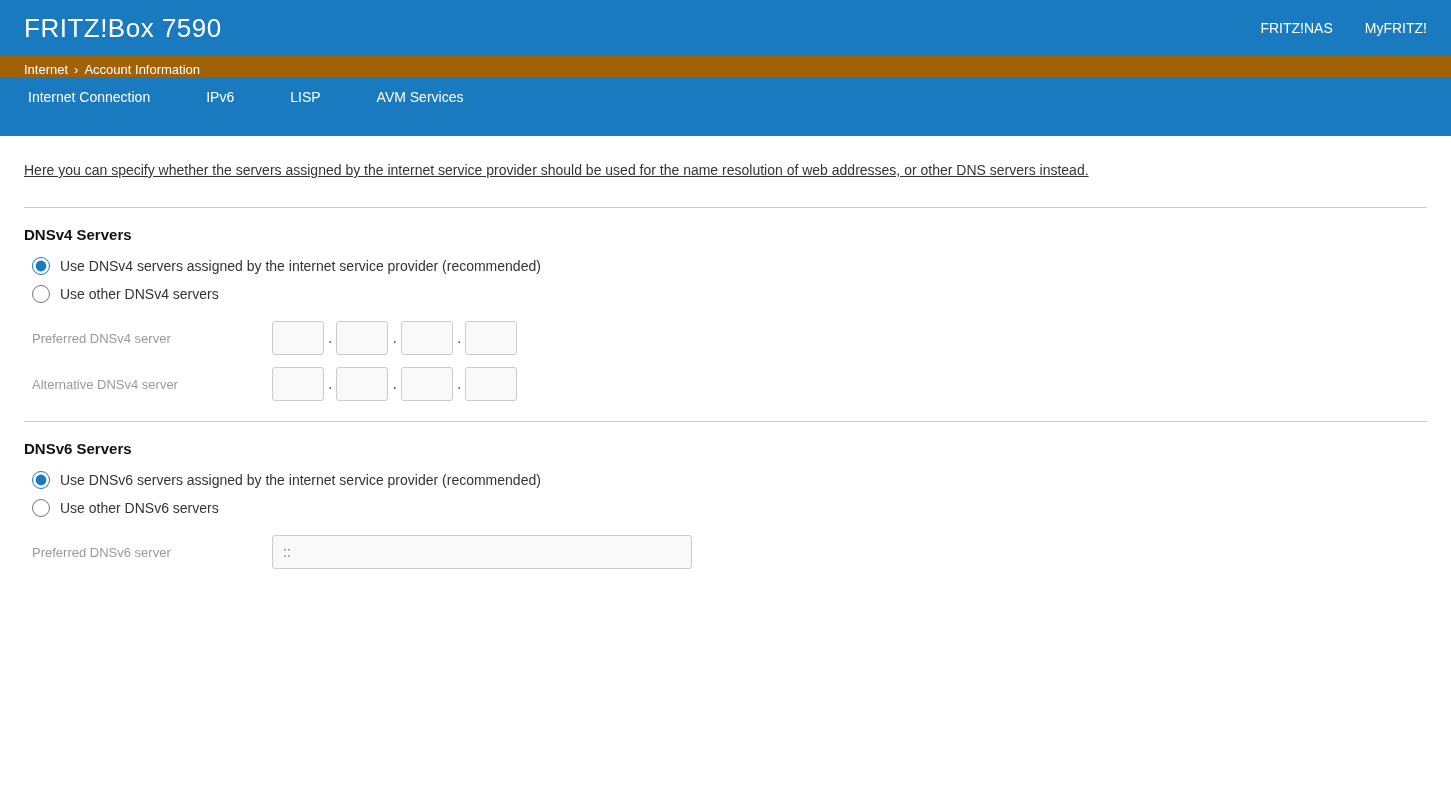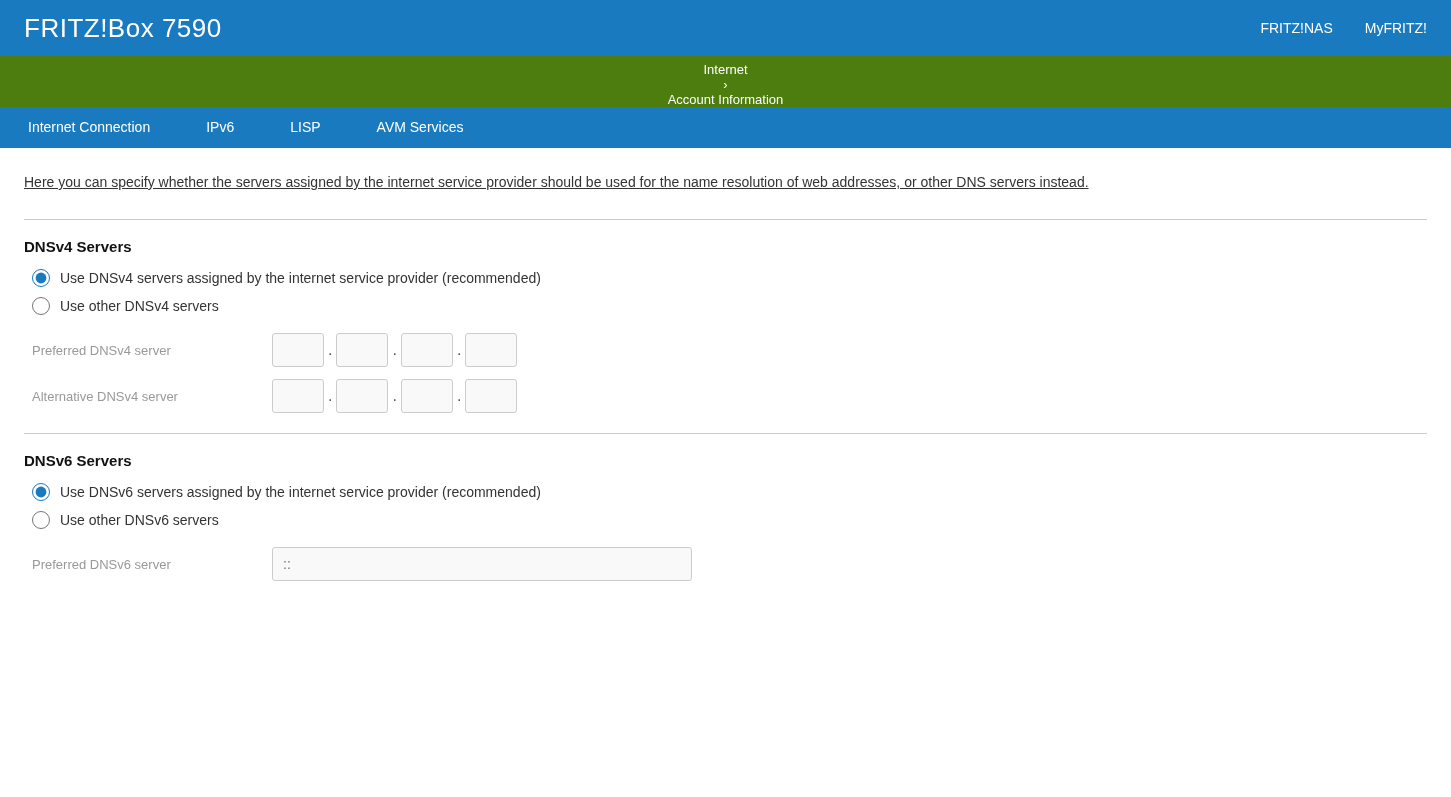--- a/index.html
+++ b/index.html
@@ -26,43 +26,42 @@
     }
     .header-nav a {
       color: #fff;
       text-decoration: none;
       font-size: 14px;
       font-weight: 500;
     }
 
     
     .breadcrumb-bar {
-      background: #4d7c0f;
+      background: #a16207;
       padding: 6px 24px 0 24px;
       display: flex;
       align-items: center;
       gap: 0;
-      flex-direction: column;
     }
     .breadcrumb-item {
       color: #fff;
       font-size: 13px;
       font-weight: 500;
     }
     .breadcrumb-separator {
       color: #fff;
       margin: 0 6px;
       font-size: 13px;
     }
 
     
     .tabs-bar {
       background: #1a7abf;
       display: flex;
-      padding: 0 0 0 0;
+      padding: 0 0 18px 0;
       margin-top: 2px;
     }
     .tab {
       padding: 10px 28px;
       color: #fff;
       font-size: 14px;
       cursor: pointer;
       border: none;
       background: transparent;
       border-bottom: 3px solid transparent;

